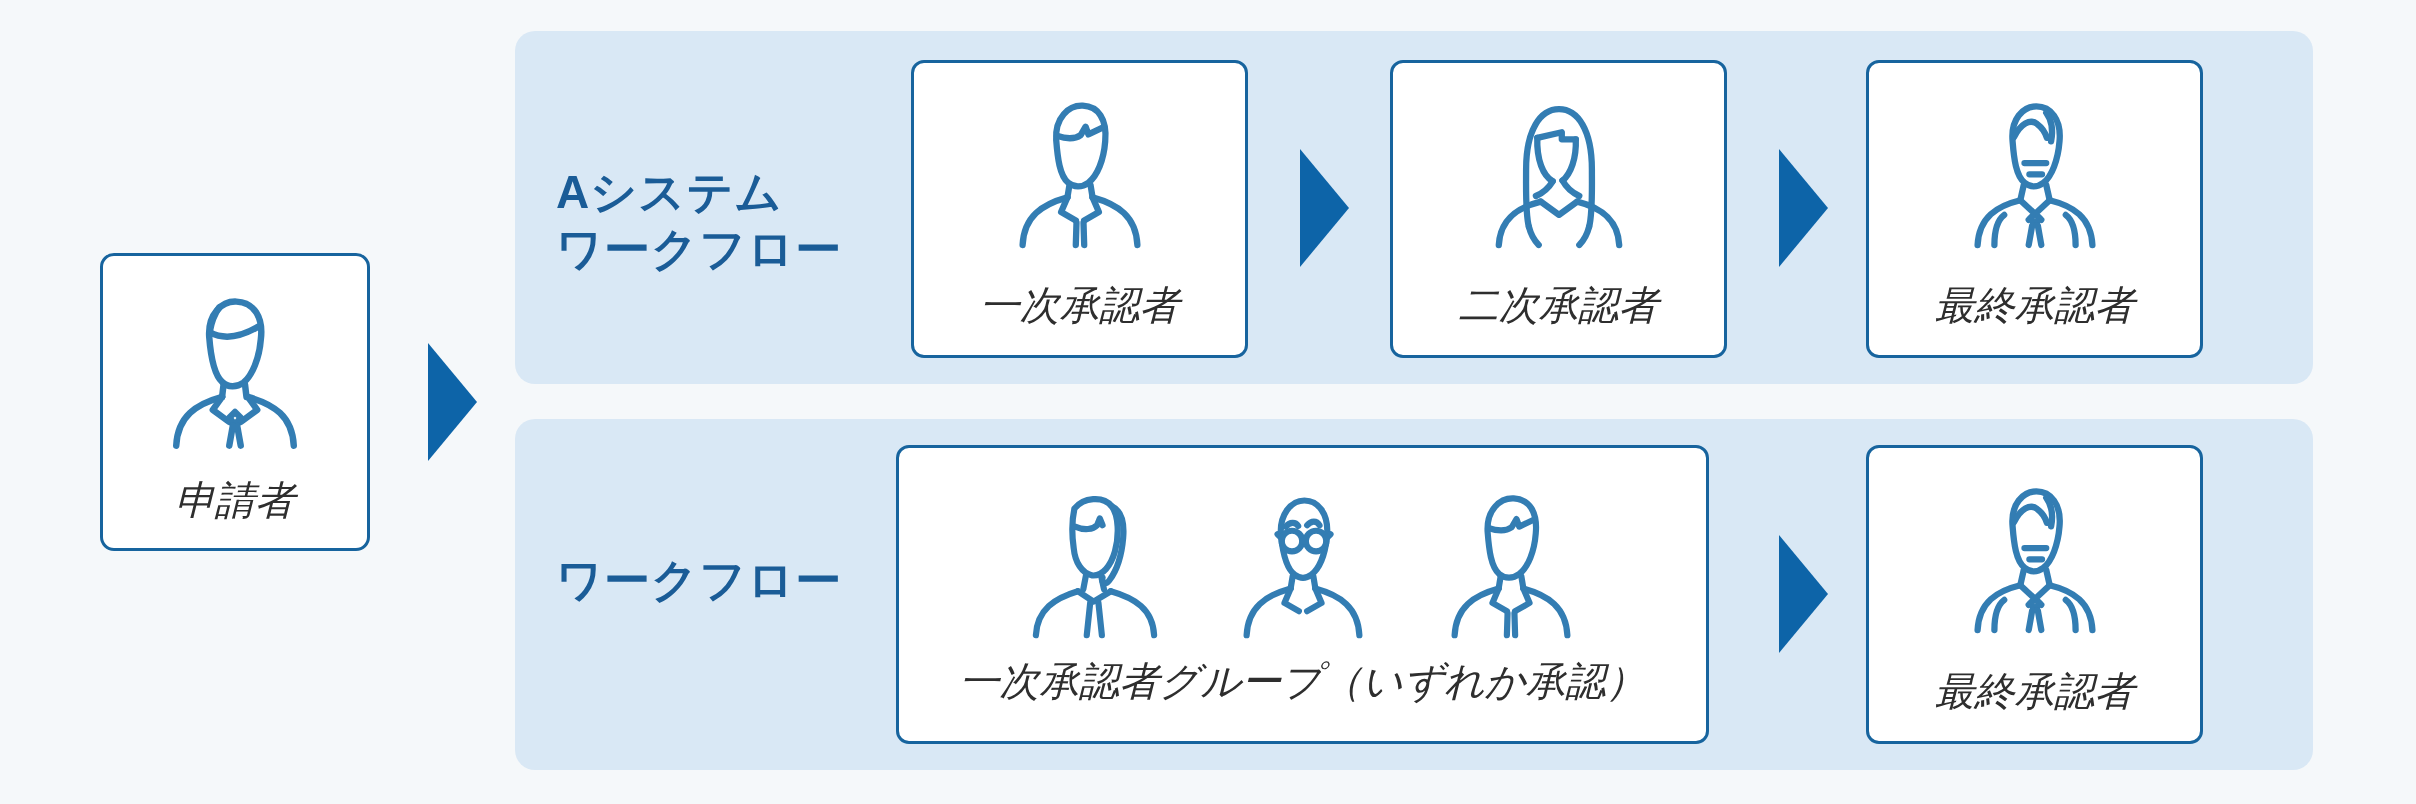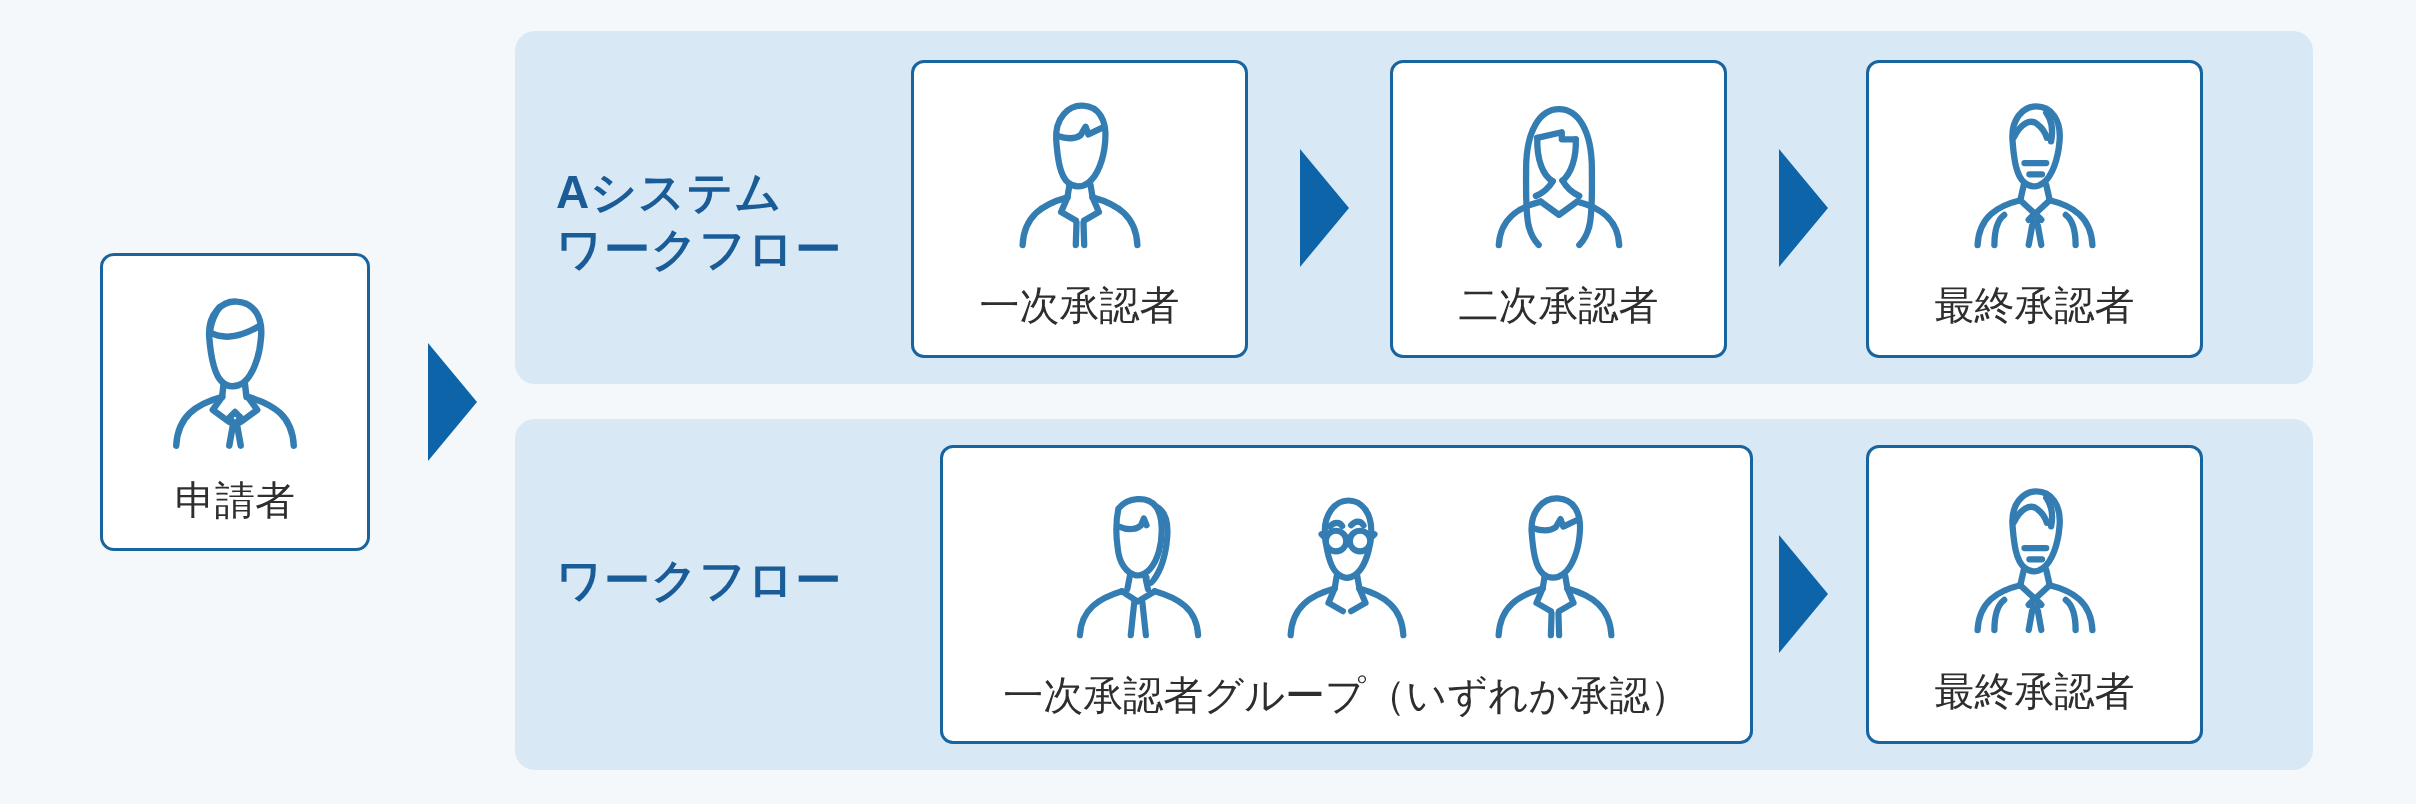--- a/index.html
+++ b/index.html
@@ -47,28 +47,29 @@
     box-sizing: border-box;
     display: flex;
     flex-direction: column;
     align-items: center;
     justify-content: space-between;
   }
   .applicant-card { left: 100px; top: 253px; width: 270px; height: 298px; padding: 32px 0 26px; border-radius: 14px; }
   .card-a1 { left: 911px;  top: 60px;  width: 337px; height: 298px; padding: 28px 0 28px; }
   .card-a2 { left: 1390px; top: 60px;  width: 337px; height: 298px; padding: 28px 16px 28px; }
   .card-a3 { left: 1866px; top: 60px;  width: 337px; height: 298px; padding: 28px 0 28px; }
-  .card-bg { left: 940px;  top: 445px; width: 813px; height: 299px; padding: 36px 0 24px; }
+  .card-bg { left: 896px;  top: 445px; width: 813px; height: 299px; padding: 36px 0 38px; }
   .card-bf { left: 1866px; top: 445px; width: 337px; height: 299px; padding: 28px 0 28px; }
 
   .card-label {
     color: #2e2e2e;
     font-size: 40px;
     line-height: 44px;
     white-space: nowrap;
+    font-style: italic;
   }
   .icon-row {
     display: flex;
     gap: 38px;
     align-items: flex-end;
   }
   .person { display: block; }
   .person path, .person circle {
     fill: none;
     stroke: #337db3;

